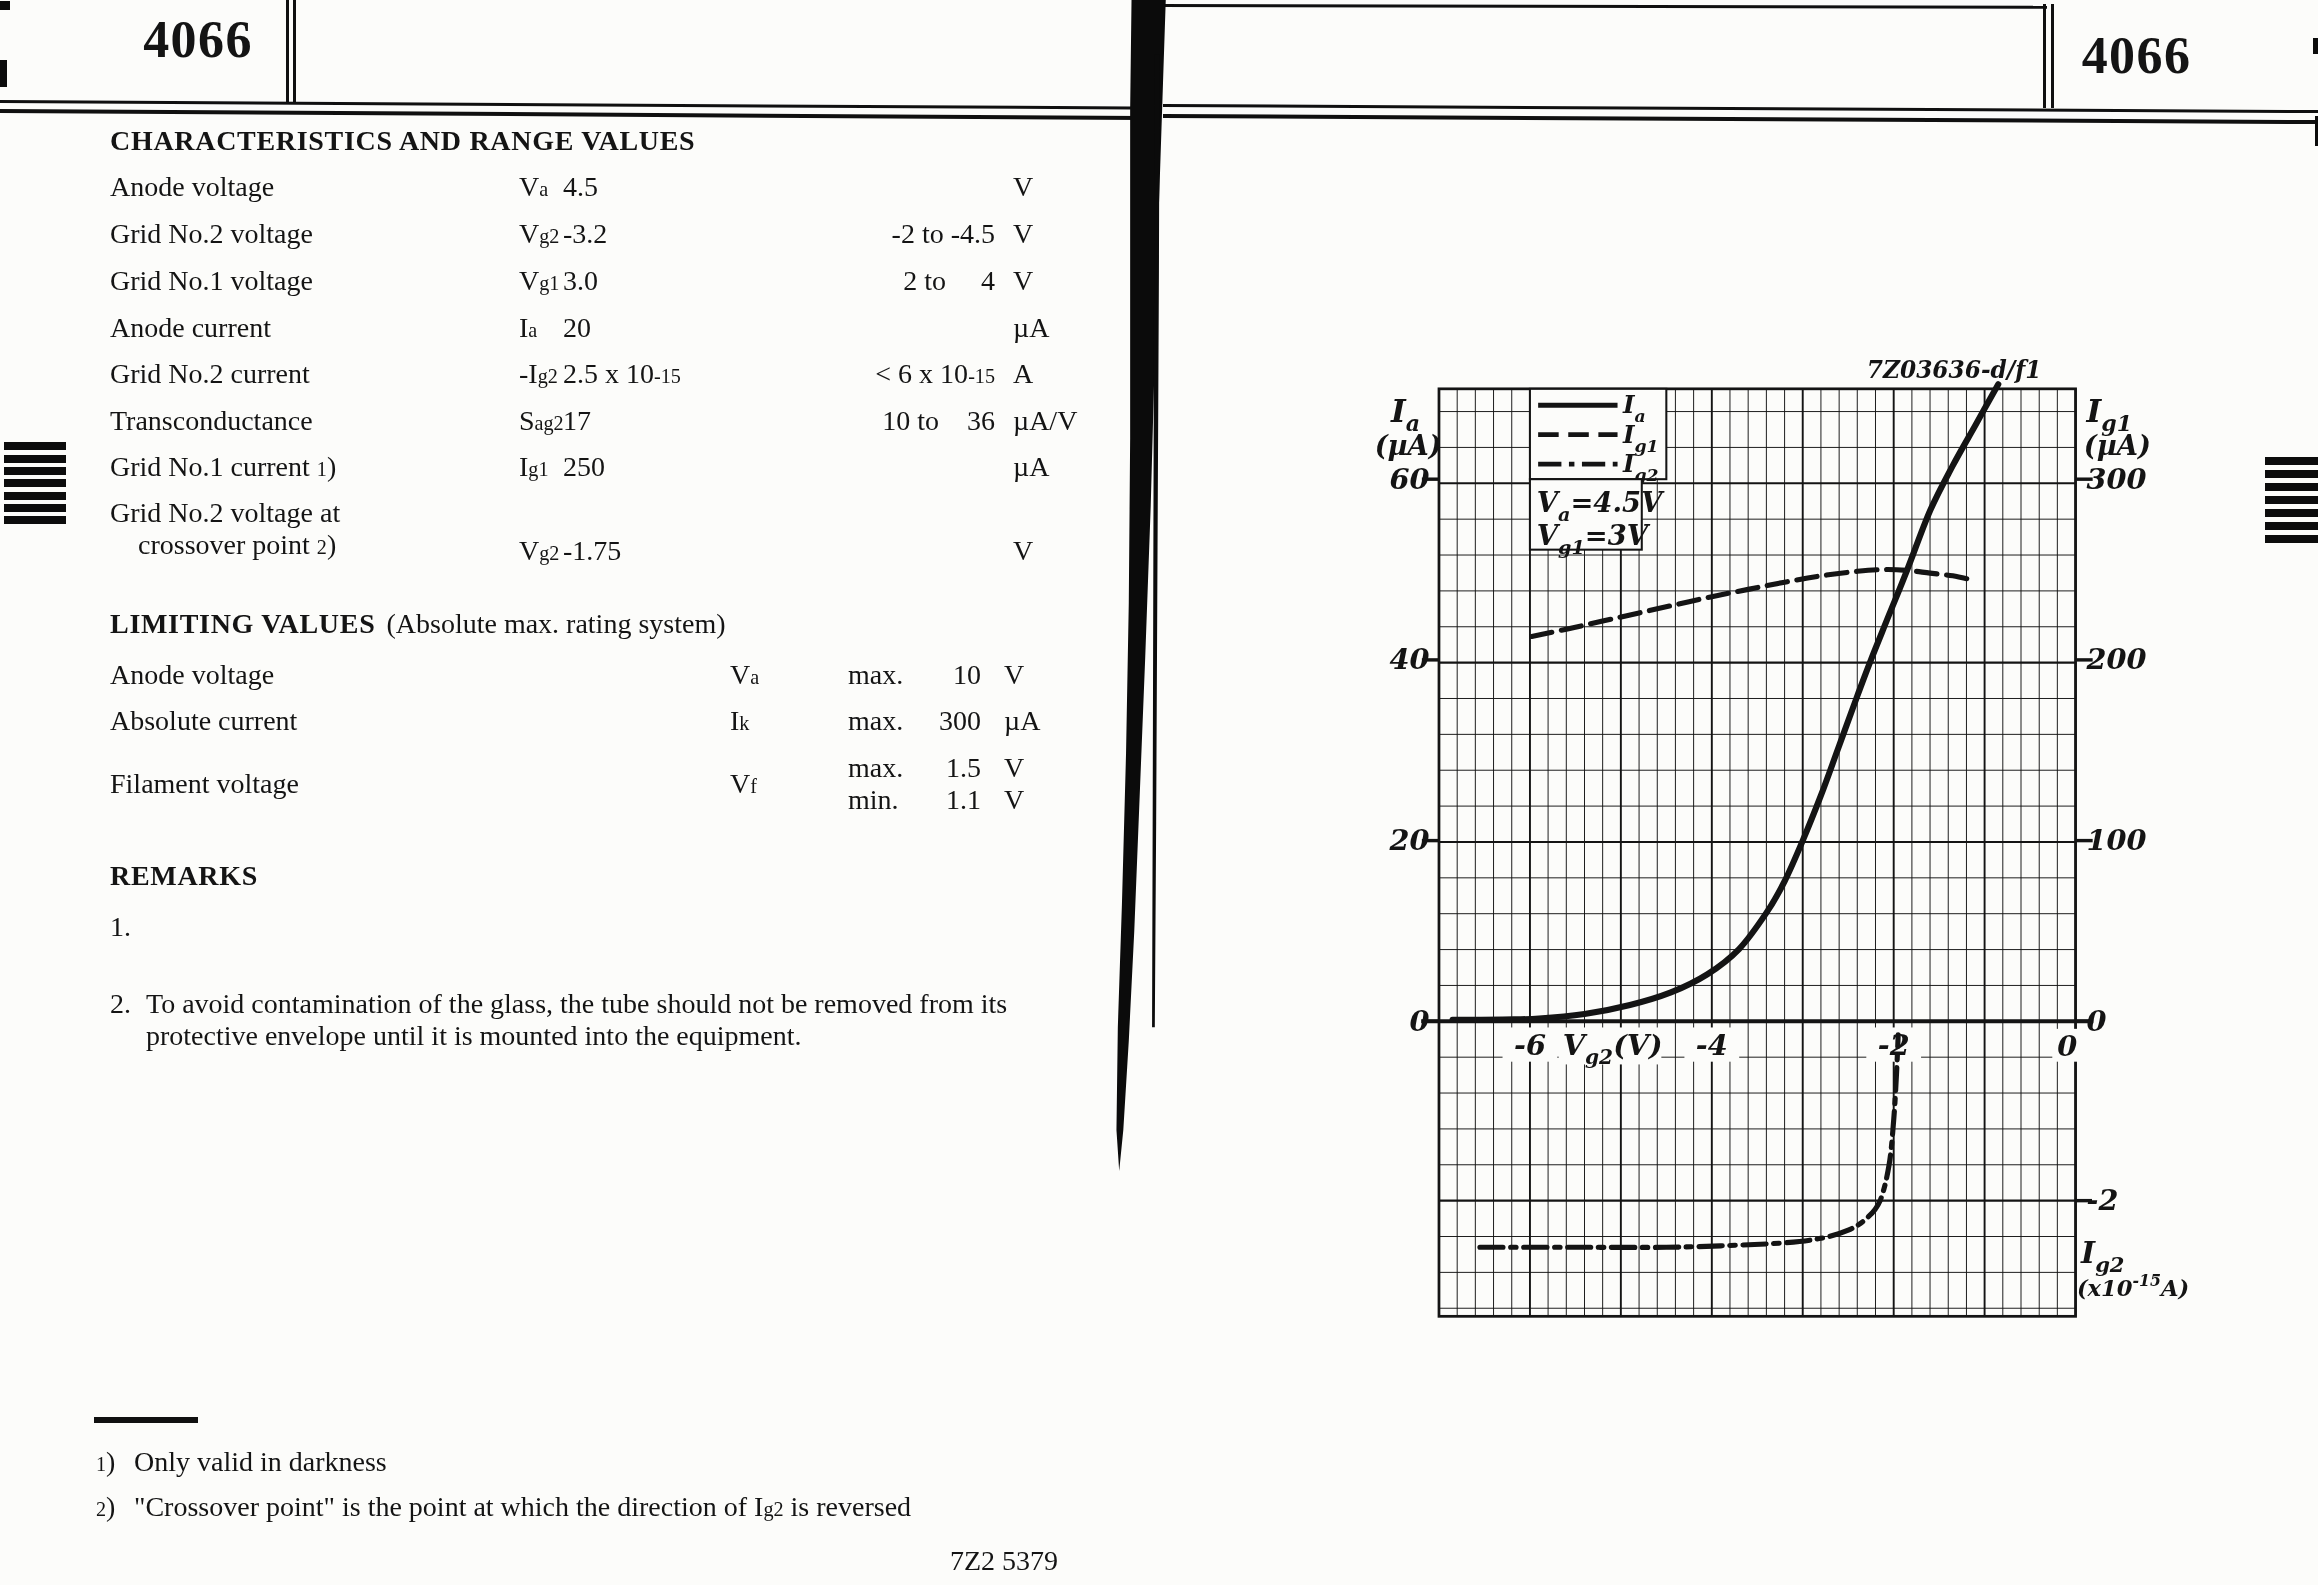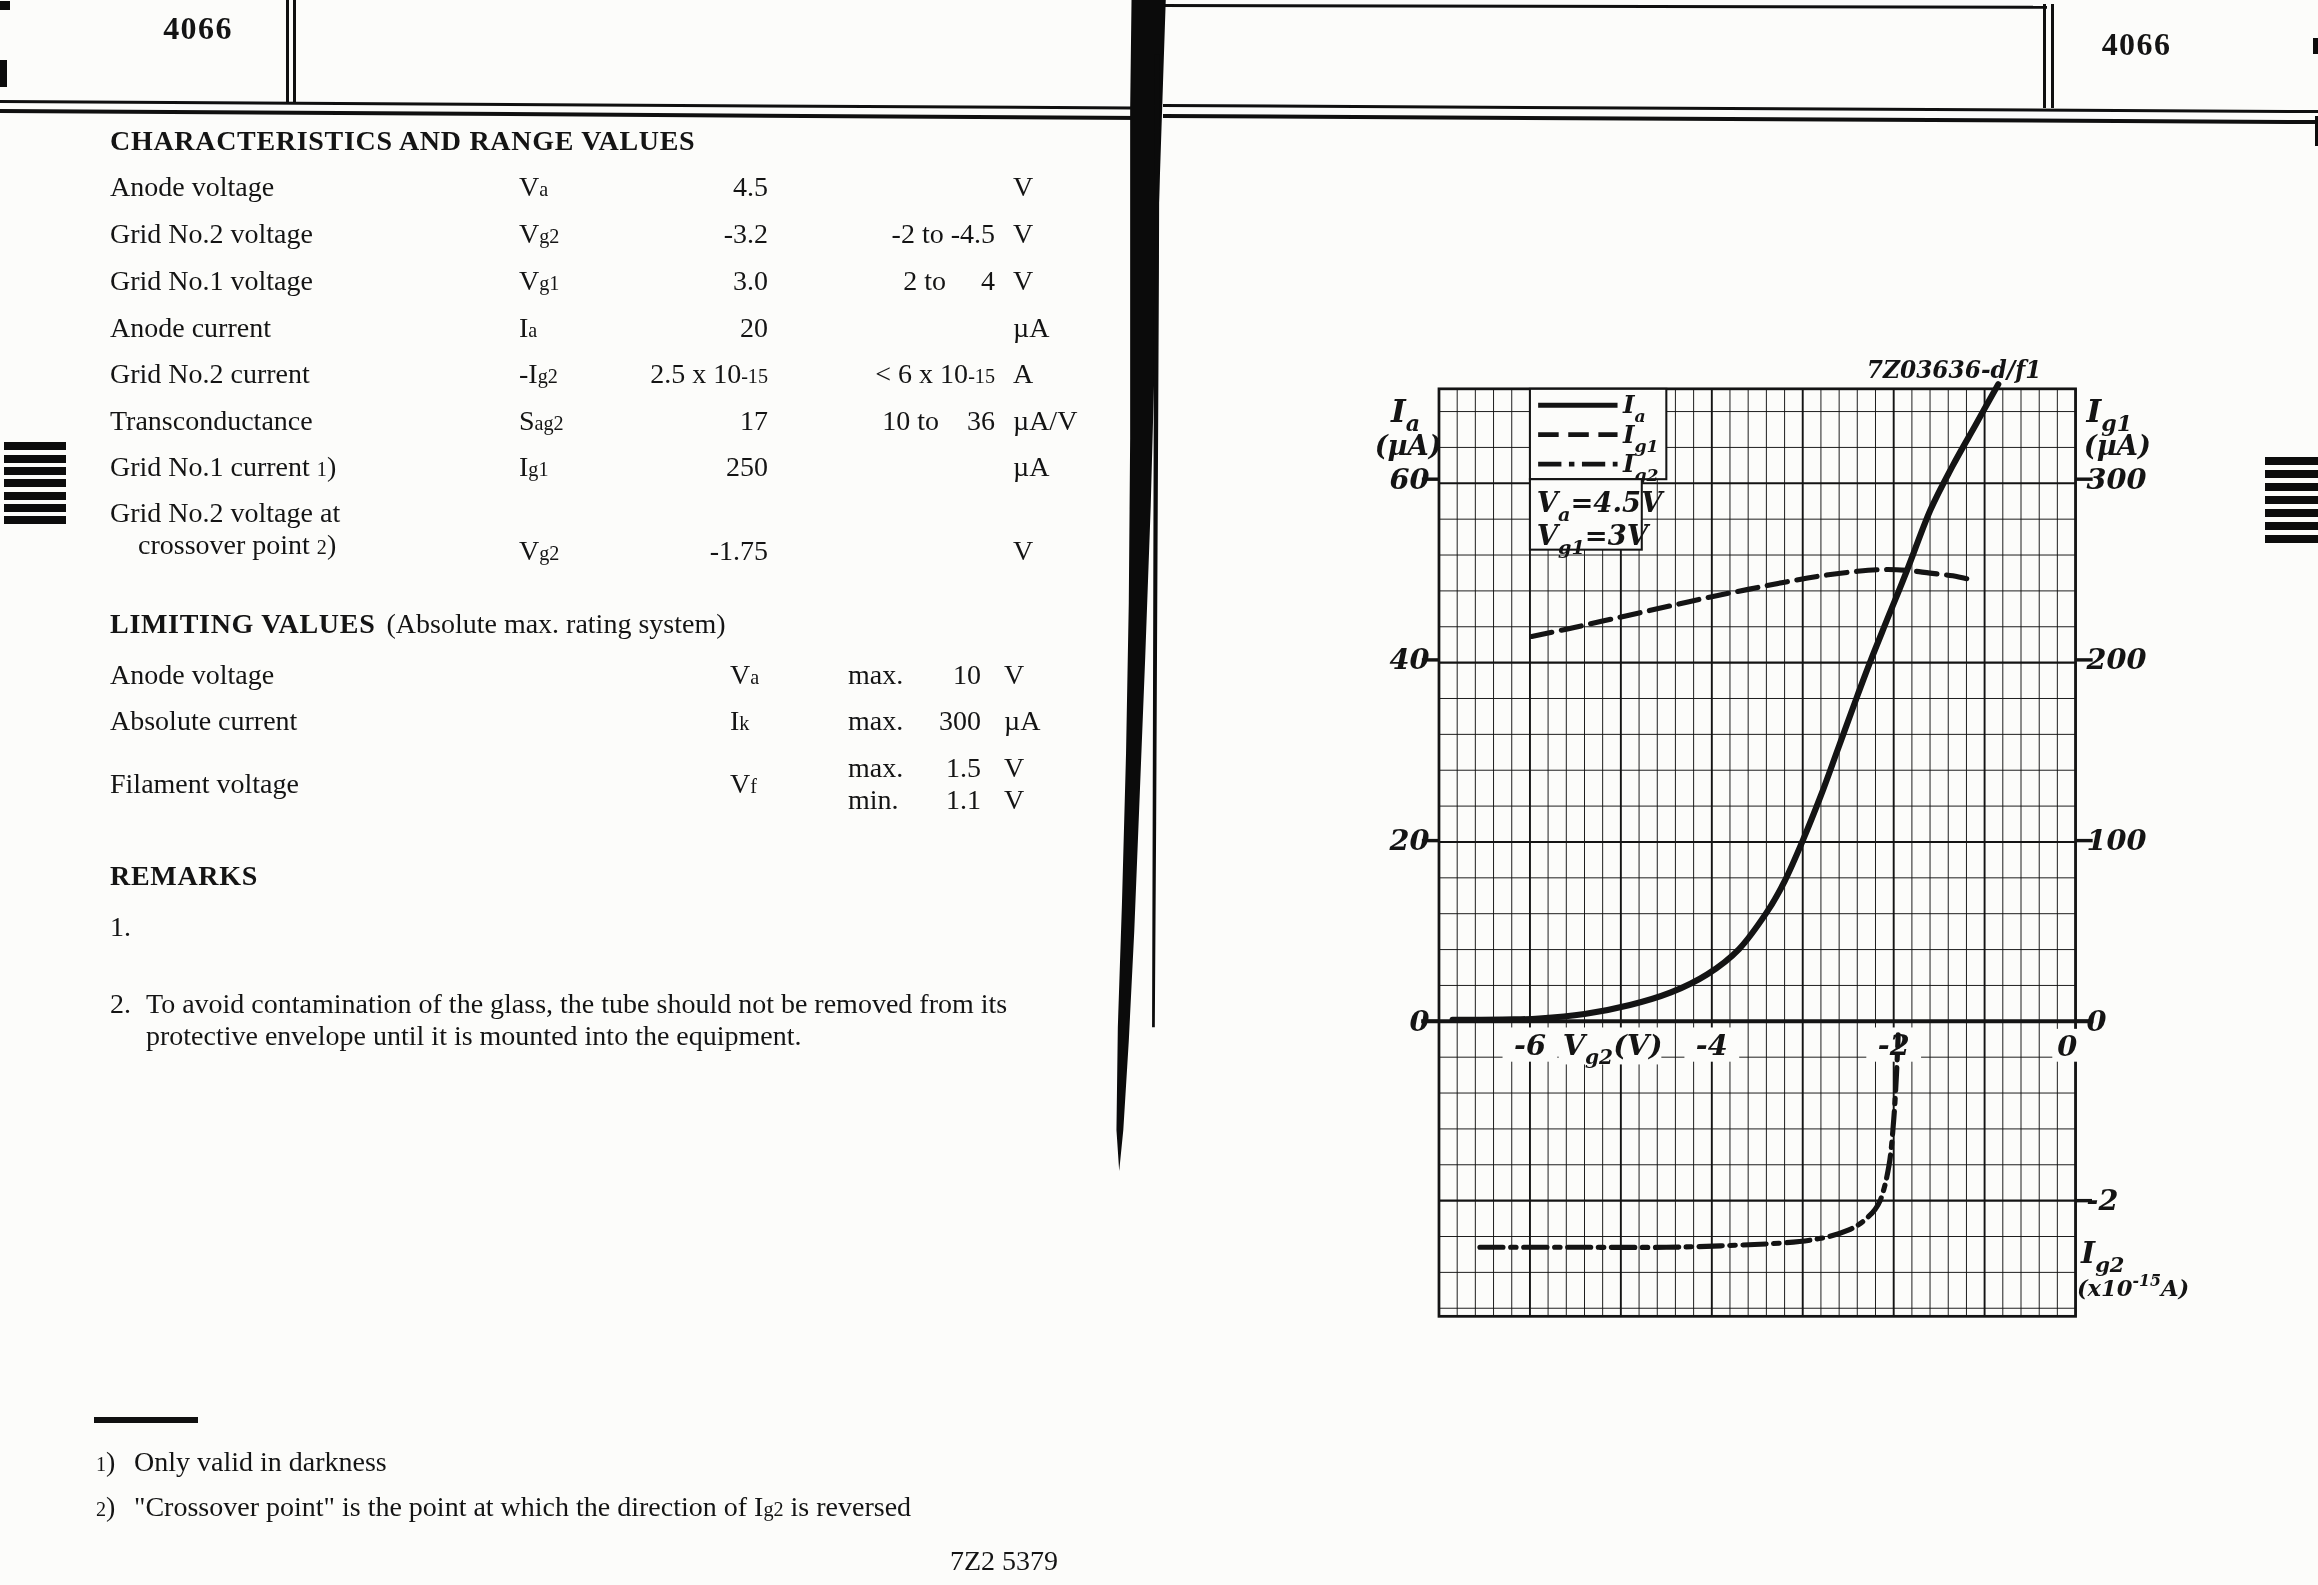--- a/index.html
+++ b/index.html
@@ -9,27 +9,27 @@
     font-family:"Liberation Serif","DejaVu Serif",serif;
     font-size:28px;line-height:1.15;
   }
   .abs{position:absolute;}
   sub{font-size:72%;vertical-align:-20%;line-height:0;}
   sup{font-size:72%;vertical-align:38%;line-height:0;}
   .rule{position:absolute;background:#101010;}
   .bold{font-weight:bold;}
   .pre{white-space:pre-wrap;}
   
-  .hdr-num{font-size:32px;font-weight:bold;text-align:center;letter-spacing:1.4px;}
+  .hdr-num{font-size:52px;font-weight:bold;text-align:center;letter-spacing:1.4px;}
   
   .lp-row{position:absolute;left:110px;width:1068px;height:44px;}
   .lp-row span{position:absolute;top:0;}
   .c-label{left:0;}
   .c-sym{left:409px;}
-  .c-val{left:453px;width:205px;text-align:right;white-space:pre;}
+  .c-val{left:453px;width:205px;text-align:left;white-space:pre;}
   .c-range{left:700px;width:185px;text-align:right;white-space:pre;}
   .c-unit{left:903px;}
   .row-crossover .c-sym,.row-crossover .c-val,.row-crossover .c-unit{top:38px;}
   
   .lv-row{position:absolute;left:110px;width:1068px;height:44px;}
   .lv-row span{position:absolute;top:0;}
   .l-label{left:0;}
   .l-sym{left:620px;}
   .l-qual{left:738px;}
   .l-val{left:781px;width:90px;text-align:right;white-space:pre;}

